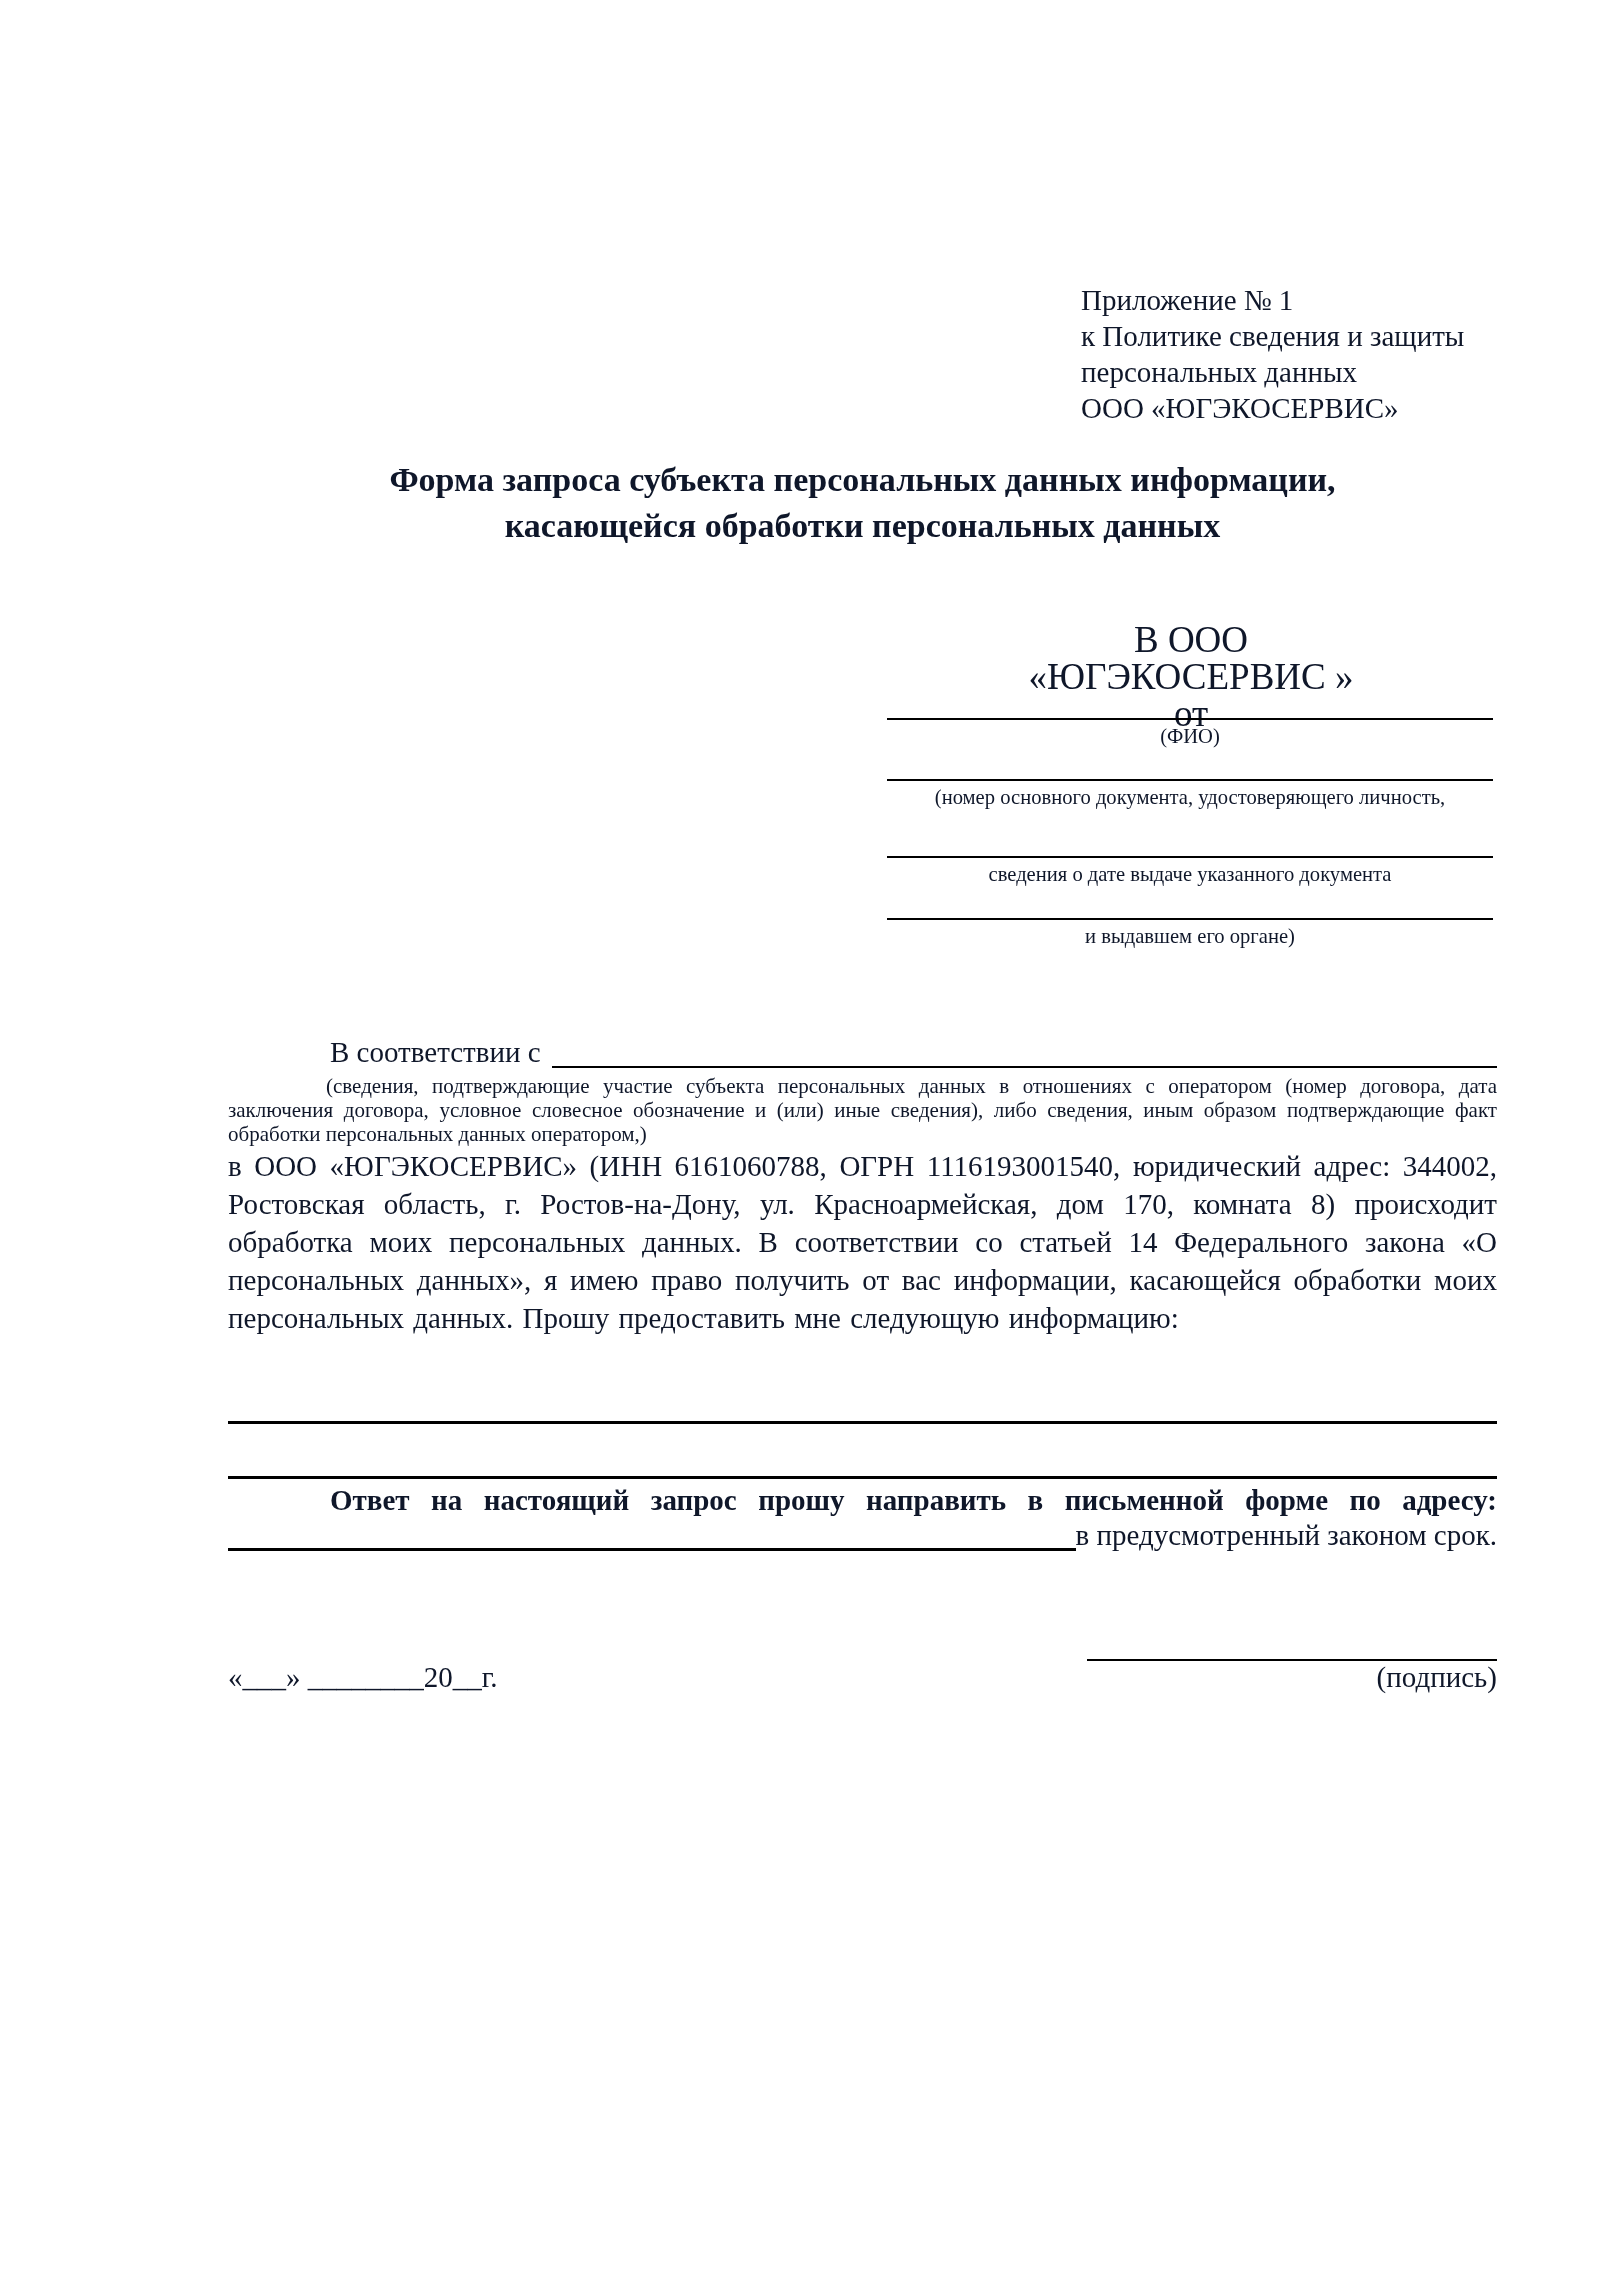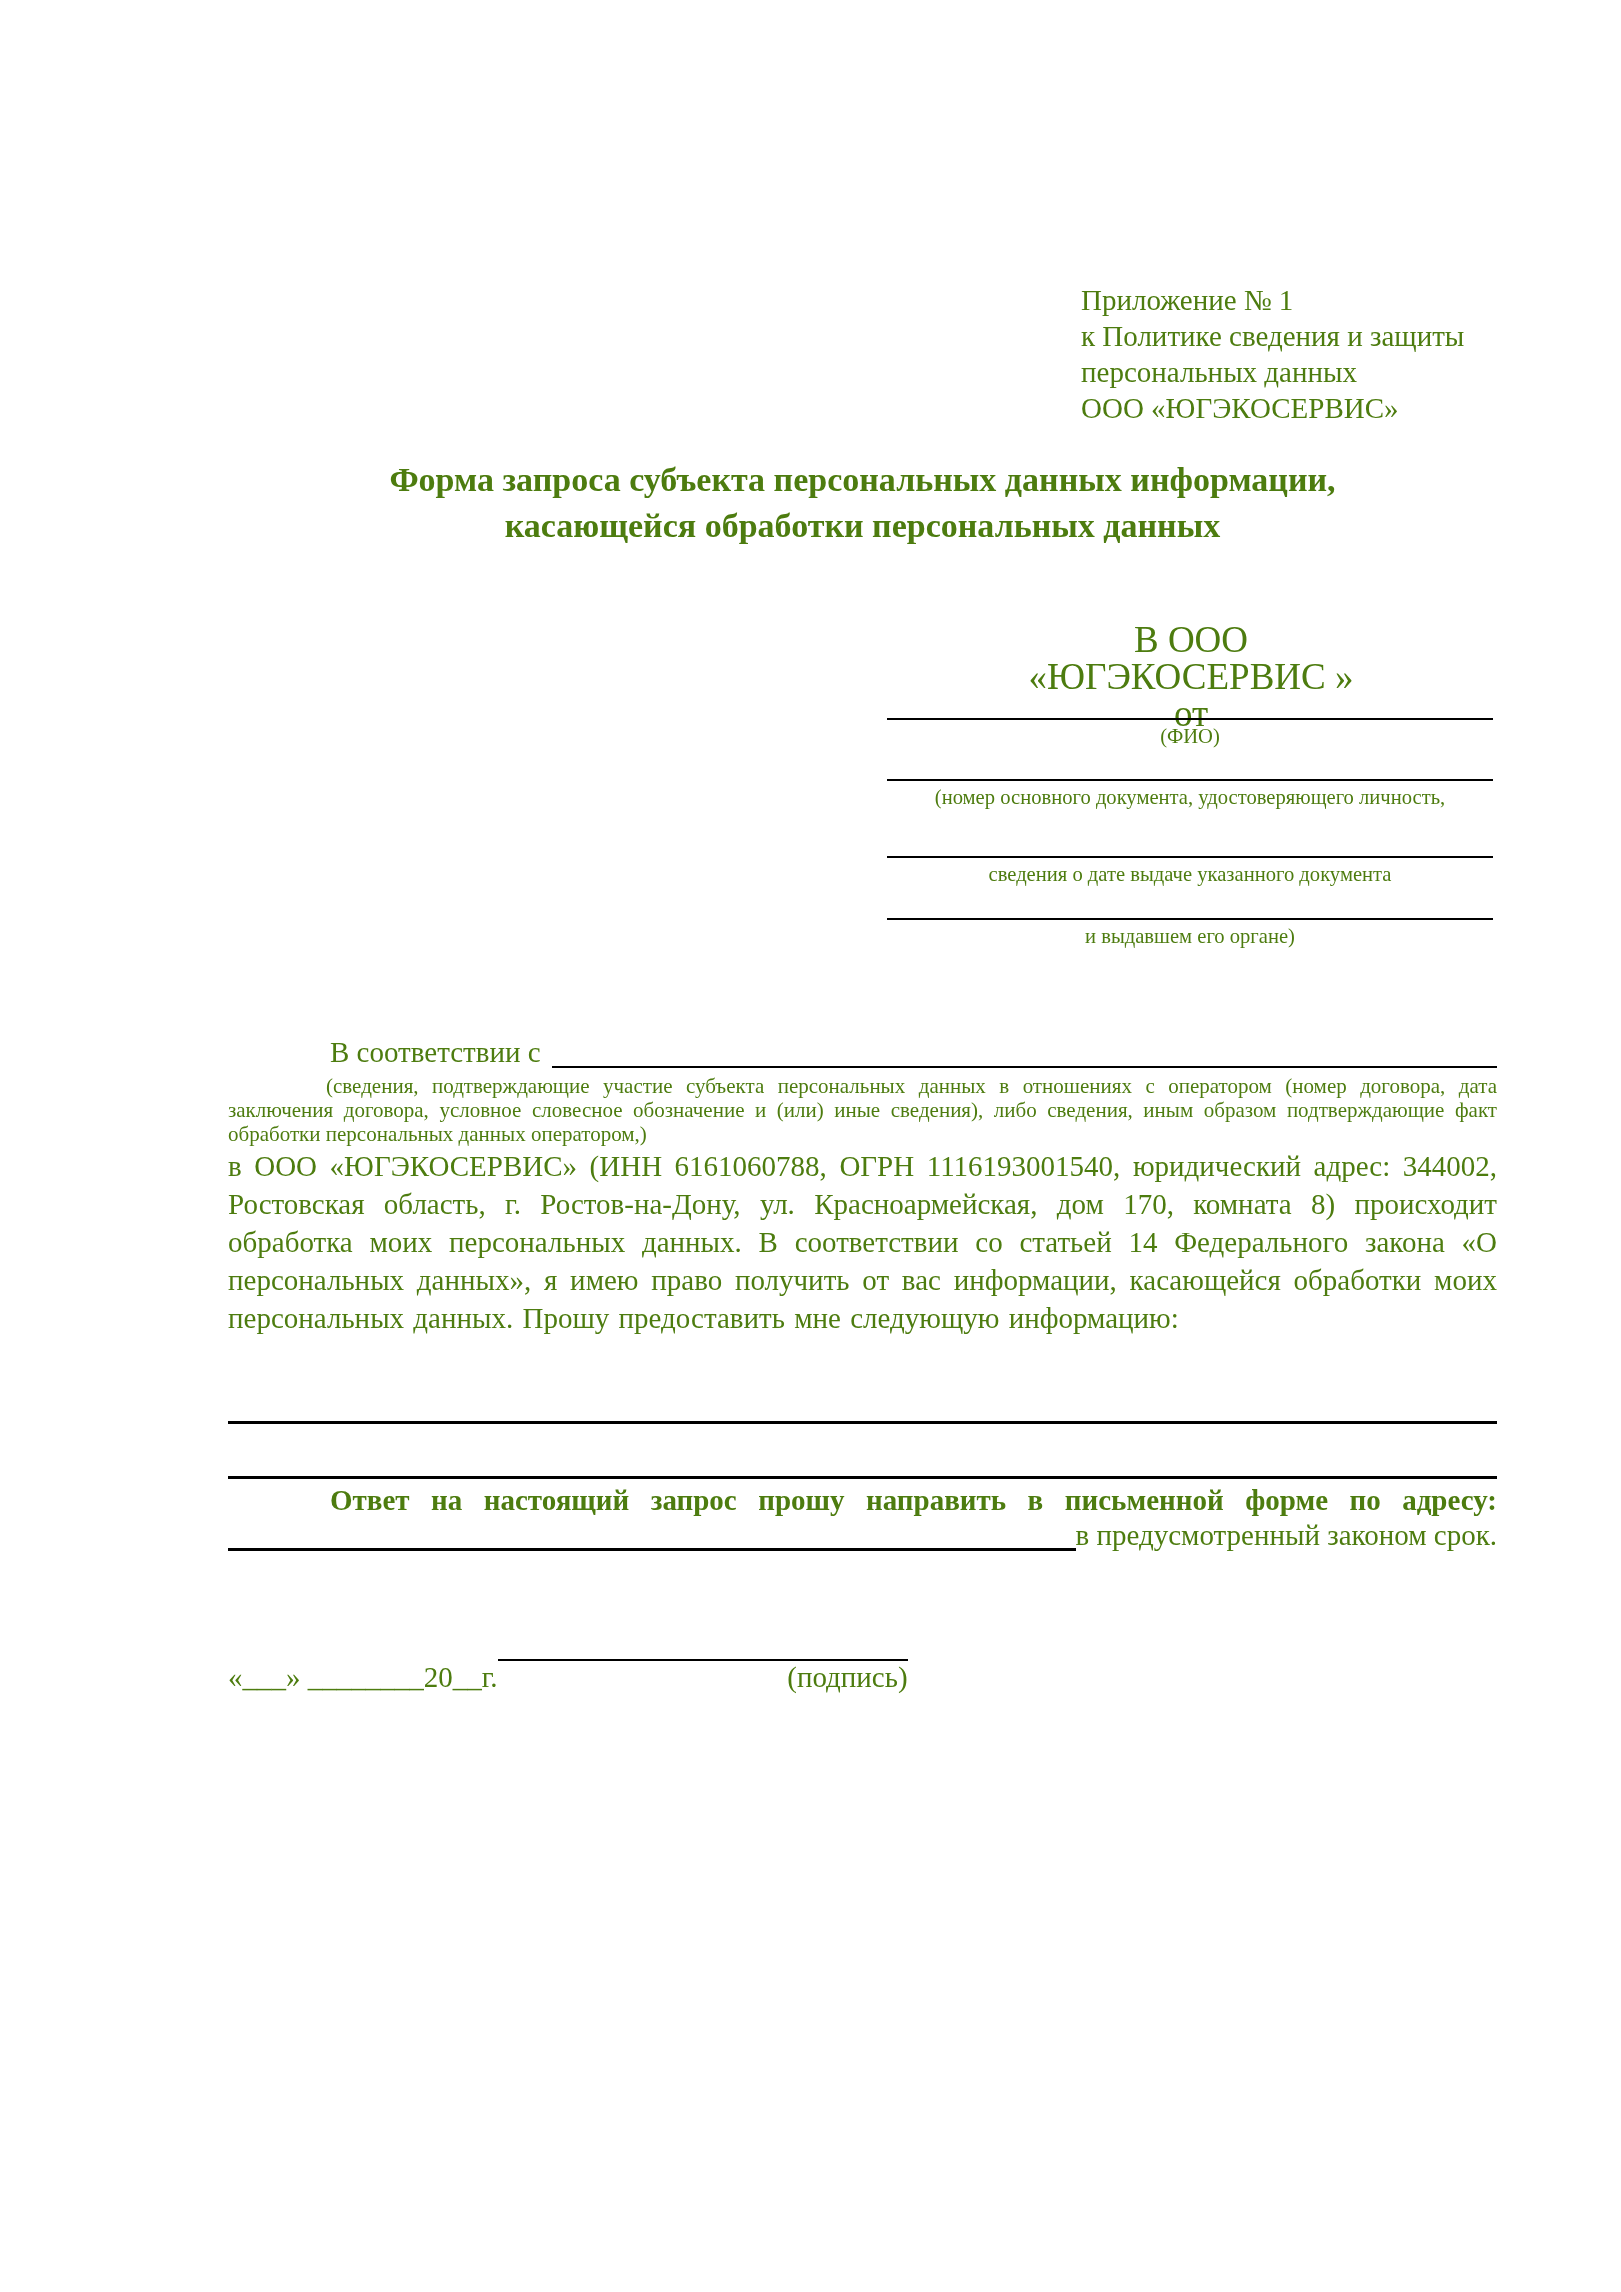--- a/index.html
+++ b/index.html
@@ -1,21 +1,21 @@
 <!DOCTYPE html>
 <html><head>
 <meta charset="utf-8">
 <style>
   html, body { margin: 0; padding: 0; background: #ffffff; }
   .page {
     position: relative;
     width: 1621px;
     height: 2293px;
     background: #ffffff;
-    color: #4d7c0f;
+    color: #0f172a;
     font-family: "Liberation Serif", "DejaVu Serif", serif;
     overflow: hidden;
   }
   .header-block {
     position: absolute;
     left: 1081px;
     top: 282px;
     width: 451px;
     font-size: 29px;
     line-height: 36px;
@@ -120,20 +120,21 @@
     line-height: 32px;
   }
   .reply-fill { flex: 1; border-bottom: 3.9px solid #000000; height: 25.5px; }
   .reply-tail { white-space: pre; }
   .sign-row {
     position: absolute;
     left: 228px;
     top: 1632px;
     width: 1269px;
     display: flex;
+    justify-content: space-between;
     align-items: flex-end;
     font-size: 29px;
     line-height: 33px;
   }
   .sign-right { display: flex; align-items: flex-end; flex-direction: column; }
   .sign-line { width: 410px; border-bottom: 2.9px solid #000000; height: 27.4px; }
   .sign-caption { white-space: pre; }
 </style>
 </head>
 <body>

